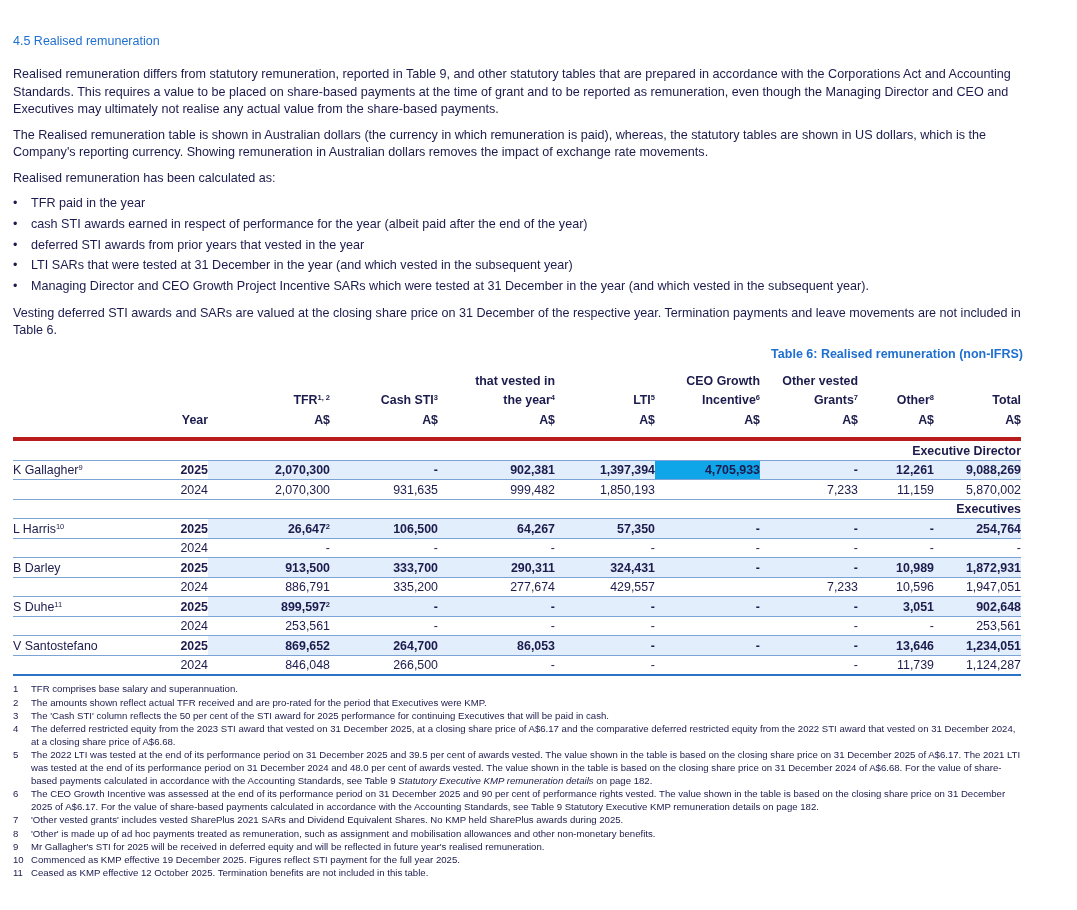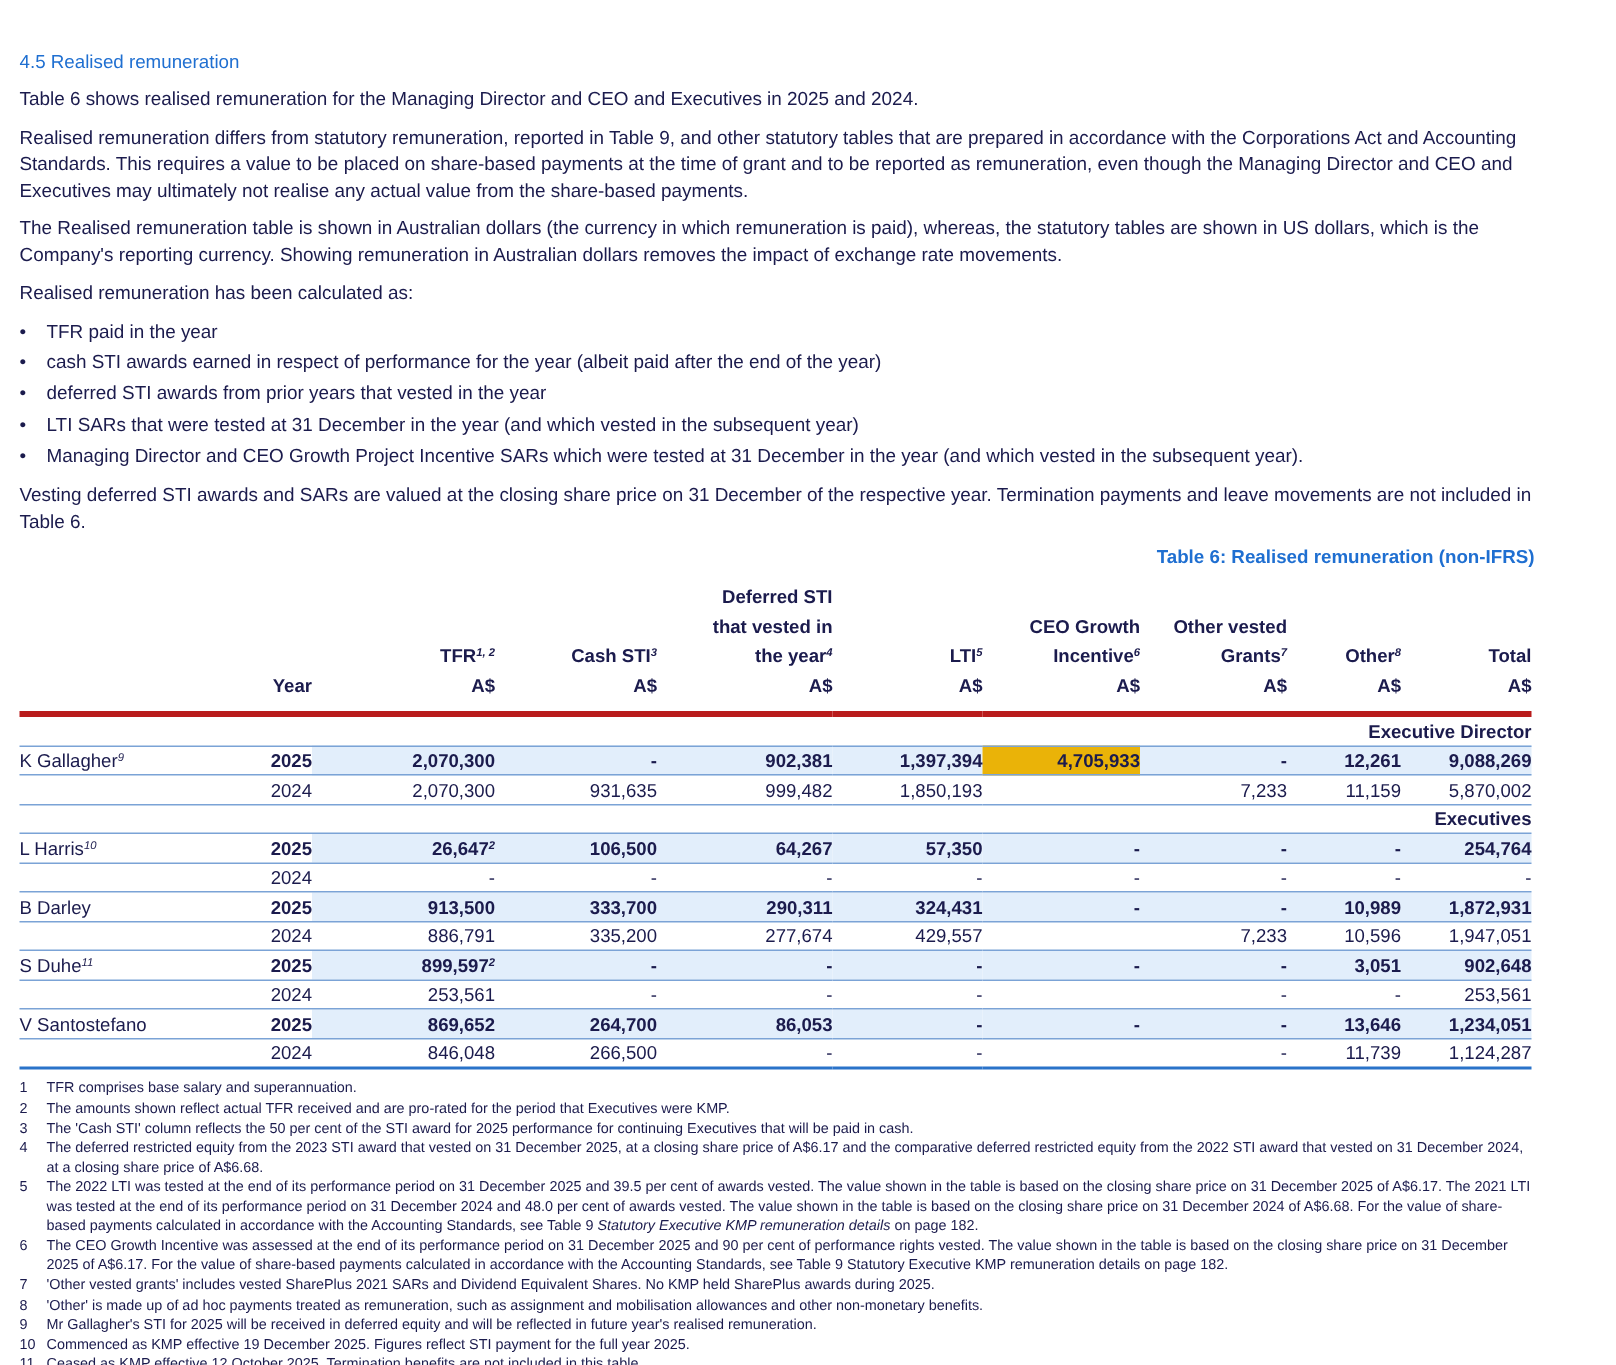--- a/index.html
+++ b/index.html
@@ -37,36 +37,35 @@
       padding: 0 0 2px 0; color: #1b1b4d;
     }
     table.rem thead tr.unit th { border-bottom: 4px solid #b91c1c; padding-bottom: 8px; }
     table.rem td { height: 18.5px; padding: 0; text-align: right; border-bottom: 1px solid #7ba3d6; line-height: 18px; }
     table.rem td.name { text-align: left; }
     table.rem td.year { text-align: right; padding-right: 0; }
     table.rem tr.group td { font-weight: bold; text-align: right; border-bottom: 1px solid #7ba3d6; }
     table.rem tr.cur td { font-weight: bold; margin-left: 30px; }
     table.rem tr.cur td.name { font-weight: normal; }
     table.rem tr.cur td.shade { background: #e2eefb; }
-    table.rem tr.cur td.shade2 { background: #eab308; }
+    table.rem tr.cur td.shade2 { background: #0ea5e9; }
     table.rem tr:last-child td { border-bottom: 2px solid #2a73c9; }
-    sup { font-size: 7.5px; line-height: 0; vertical-align: 4px; font-style: italic; }
+    sup { font-size: 7.5px; line-height: 0; vertical-align: 4px; }
     .footnotes { margin-top: 6px; font-size: 9.6px; line-height: 13.1px; color: #1b1b4d; }
     .fn { display: flex; }
     .fn .num { width: 18px; flex: none; }
     .fn .txt { flex: 1; }
     em { font-style: italic; }
   </style>
 </head>
 <body>
 
 <div class="page">
   <h2 class="section-title">4.5 Realised remuneration</h2>
   <div class="gap8"></div>
-  <p class="para">Table 6 shows realised remuneration for the Managing Director and CEO and Executives in 2025 and 2024.</p>
   <div class="gap8"></div>
   <p class="para">Realised remuneration differs from statutory remuneration, reported in Table 9, and other statutory tables that are prepared in accordance with the Corporations Act and Accounting Standards. This requires a value to be placed on share-based payments at the time of grant and to be reported as remuneration, even though the Managing Director and CEO and Executives may ultimately not realise any actual value from the share-based payments.</p>
   <div class="gap8"></div>
   <p class="para">The Realised remuneration table is shown in Australian dollars (the currency in which remuneration is paid), whereas, the statutory tables are shown in US dollars, which is the Company's reporting currency. Showing remuneration in Australian dollars removes the impact of exchange rate movements.</p>
   <div class="gap8"></div>
   <p class="para">Realised remuneration has been calculated as:</p>
   <div class="gap8"></div>
   <ul class="bullets">
     <li><span class="dot">•</span><span>TFR paid in the year</span></li>
     <li><span class="dot">•</span><span>cash STI awards earned in respect of performance for the year (albeit paid after the end of the year)</span></li>
@@ -91,32 +90,20 @@
         <col style="width:98px">
       <col style="width:76px">
         <col style="width:87px">
     </colgroup>
     <thead>
       <tr>
         <th></th>
           <th></th>
           <th></th>
           <th></th>
-        <th>Deferred STI</th>
-        <th></th>
-          <th></th>
-          <th></th>
-          <th></th>
-          <th></th>
-      </tr>
-      <tr>
-        <th></th>
-          <th></th>
-          <th></th>
-          <th></th>
         <th>that vested in</th>
         <th></th>
         <th>CEO Growth</th>
         <th>Other vested</th>
         <th></th>
           <th></th>
       </tr>
       <tr>
         <th></th>
           <th></th>

